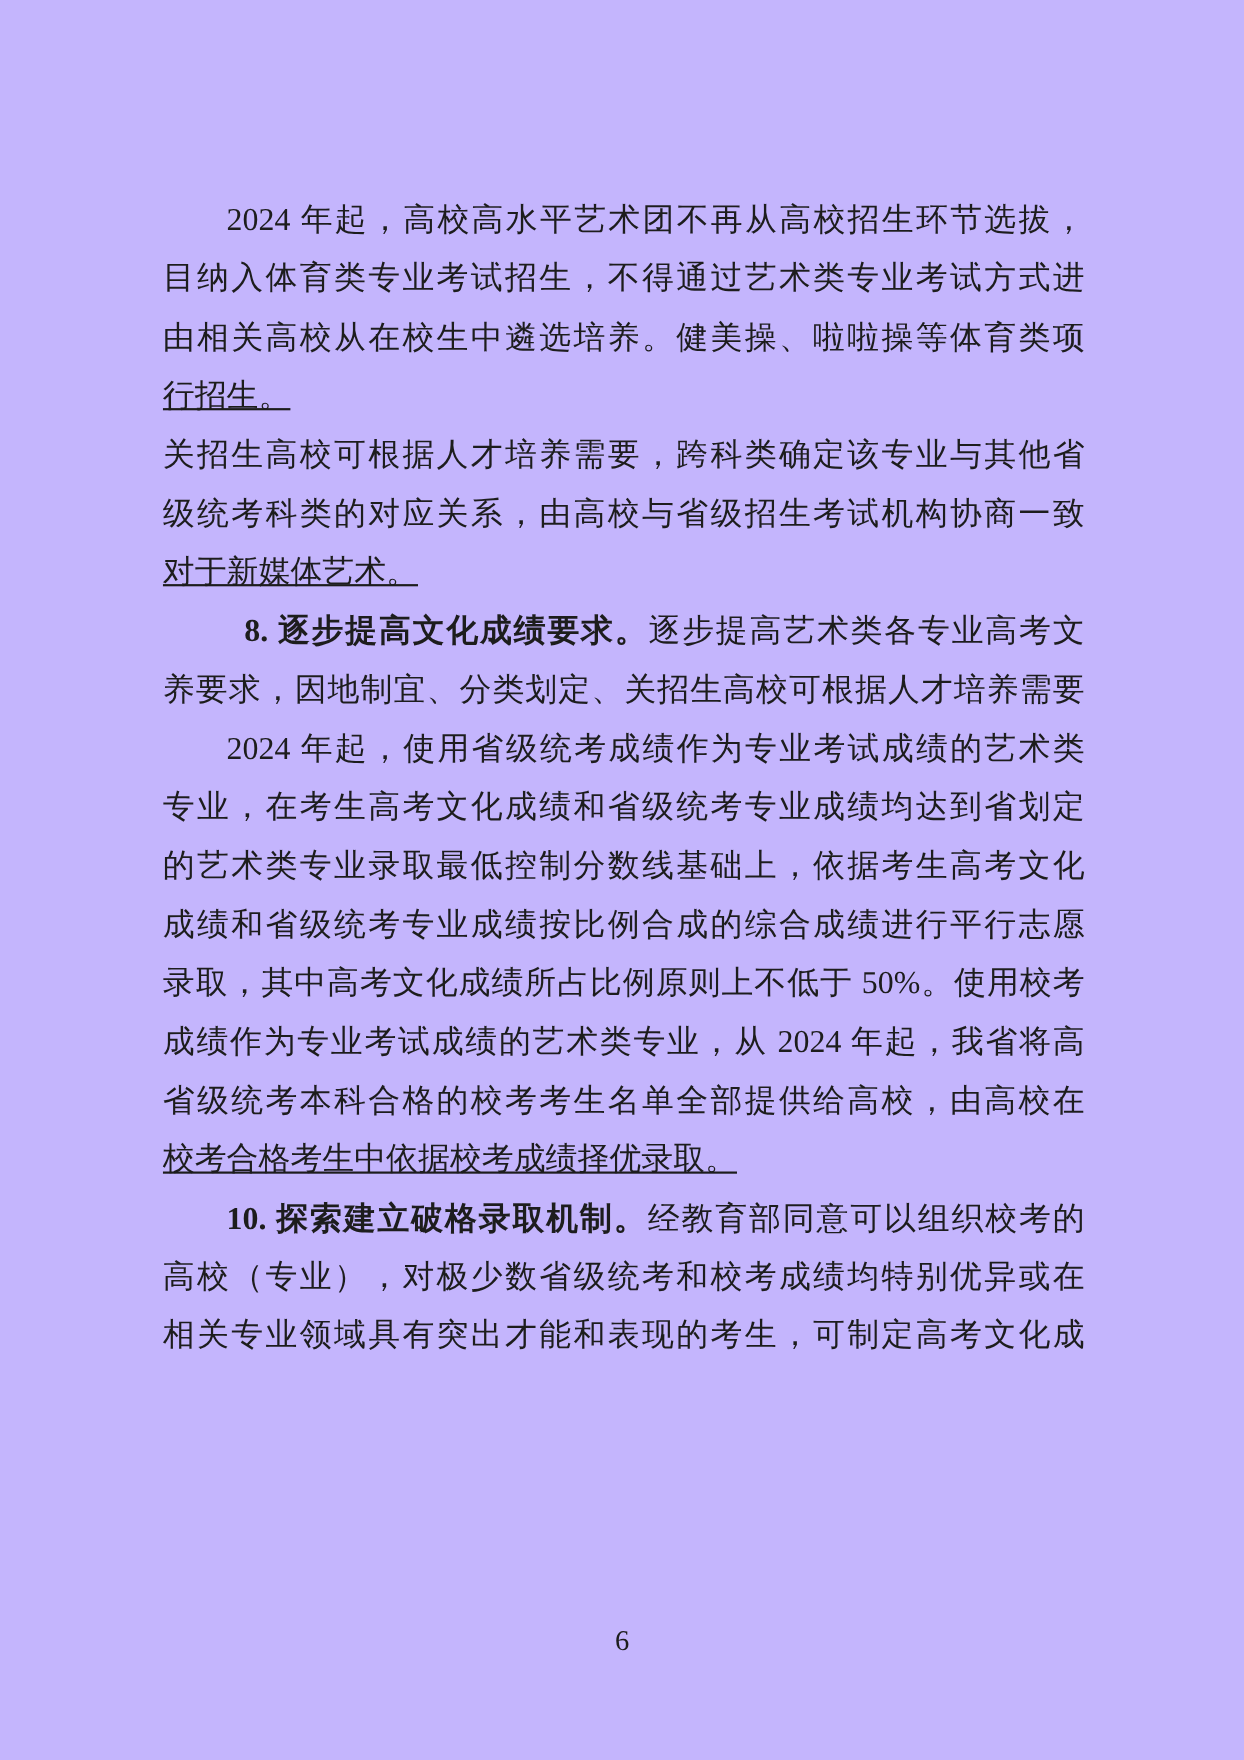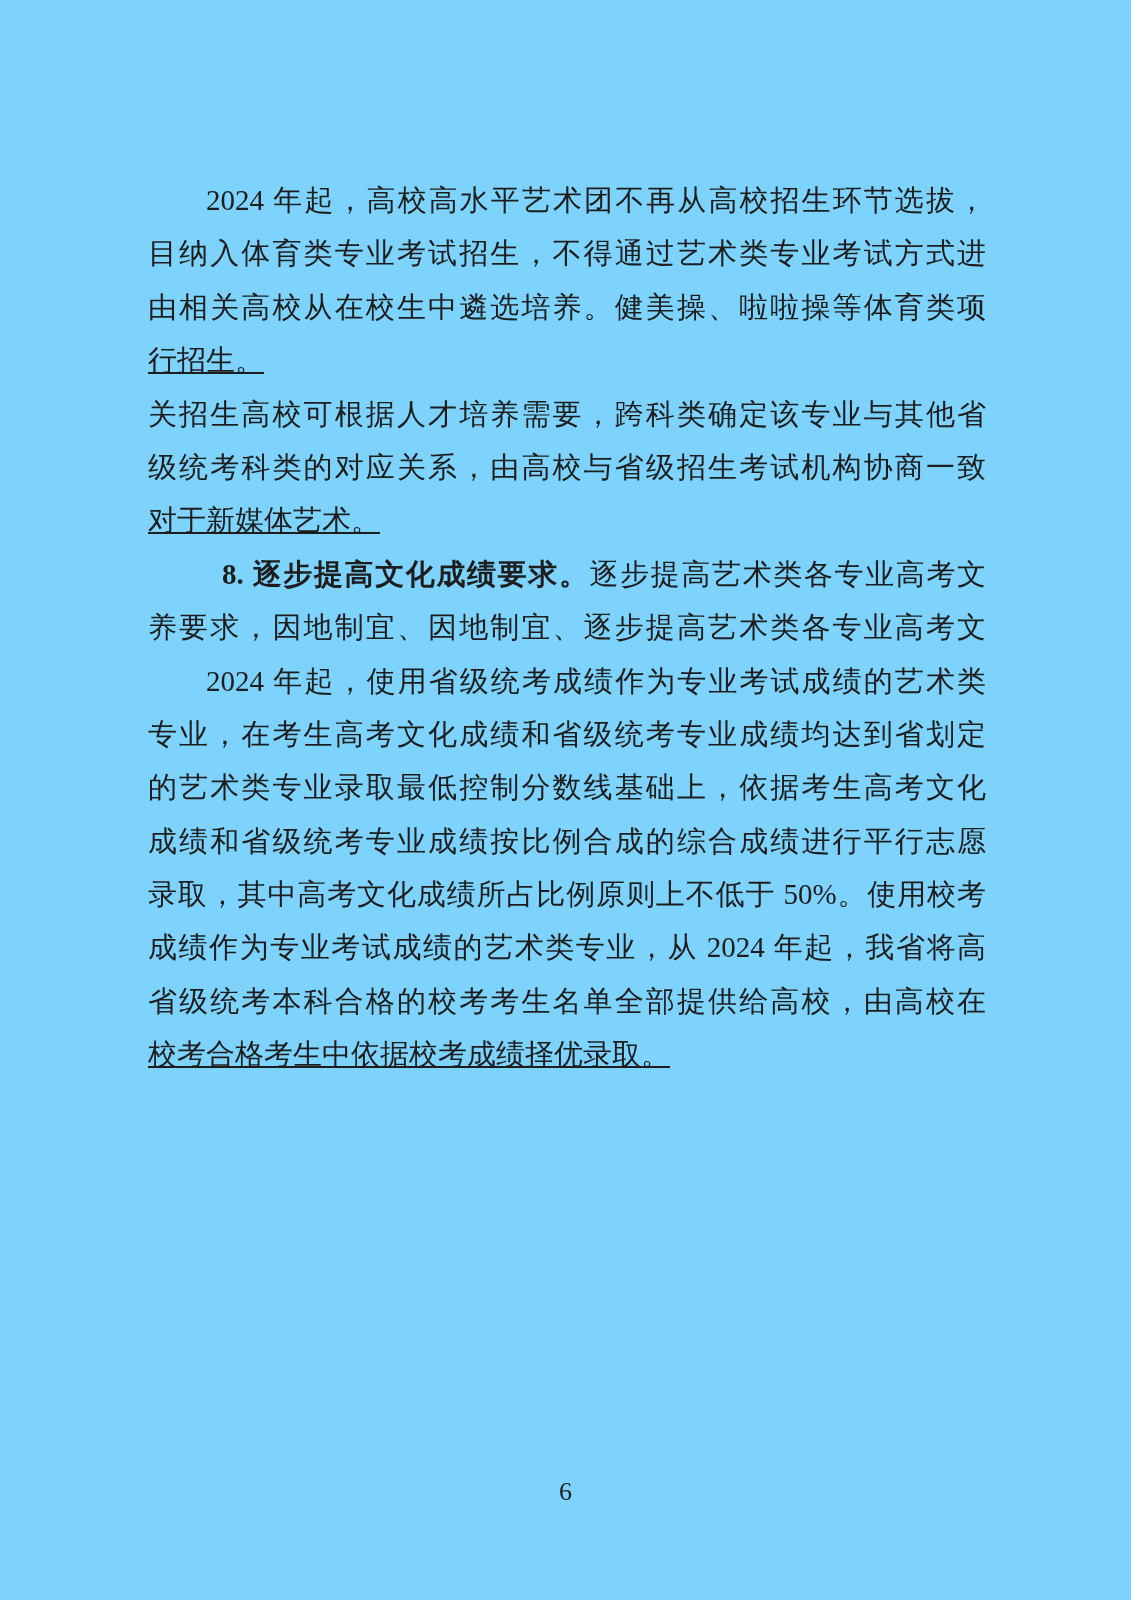--- a/index.html
+++ b/index.html
@@ -6,21 +6,21 @@
   body {
     width: 1131px;
     height: 1600px;
     background: #ffffff;
     font-family: "Liberation Serif", "DejaVu Serif", serif;
   }
   .page {
     position: relative;
     width: 1131px;
     height: 1600px;
-    background: #7dd3fc;
+    background: #c4b5fd;
     overflow: hidden;
     color: #1d1d1d;
   }
   .content {
     position: absolute;
     left: 148px;
     top: 174px;
     width: 838px;
   }
   .para { margin: 0; padding: 0; }
@@ -65,27 +65,32 @@
         <div class="line"><span class="run">由相关高校从在校生中遴选培养。健美操、啦啦操等体育类项</span></div>
         <div class="line last"><span class="run">行招生。</span></div>
       </div>
       <div class="para">
         <div class="line"><span class="run">关招生高校可根据人才培养需要，跨科类确定该专业与其他省</span></div>
         <div class="line"><span class="run">级统考科类的对应关系，由高校与省级招生考试机构协商一致</span></div>
         <div class="line last"><span class="run">对于新媒体艺术。</span></div>
       </div>
       <div class="para">
         <div class="line ind ind9"><span class="run bold">8. 逐步提高文化成绩要求。</span><span class="run">逐步提高艺术类各专业高考文</span></div>
-        <div class="line"><span class="run">养要求，因地制宜、因地制宜、逐步提高艺术类各专业高考文</span></div>
+        <div class="line"><span class="run">养要求，因地制宜、分类划定、关招生高校可根据人才培养需要</span></div>
       </div>
       <div class="para">
         <div class="line ind"><span class="run">2024 年起，使用省级统考成绩作为专业考试成绩的艺术类</span></div>
         <div class="line"><span class="run">专业，在考生高考文化成绩和省级统考专业成绩均达到省划定</span></div>
         <div class="line"><span class="run">的艺术类专业录取最低控制分数线基础上，依据考生高考文化</span></div>
         <div class="line"><span class="run">成绩和省级统考专业成绩按比例合成的综合成绩进行平行志愿</span></div>
         <div class="line"><span class="run">录取，其中高考文化成绩所占比例原则上不低于 50%。使用校考</span></div>
         <div class="line"><span class="run">成绩作为专业考试成绩的艺术类专业，从 2024 年起，我省将高</span></div>
         <div class="line"><span class="run">省级统考本科合格的校考考生名单全部提供给高校，由高校在</span></div>
         <div class="line last"><span class="run">校考合格考生中依据校考成绩择优录取。</span></div>
       </div>
+      <div class="para">
+        <div class="line ind"><span class="run bold">10. 探索建立破格录取机制。</span><span class="run">经教育部同意可以组织校考的</span></div>
+        <div class="line"><span class="run">高校（专业），对极少数省级统考和校考成绩均特别优异或在</span></div>
+        <div class="line"><span class="run">相关专业领域具有突出才能和表现的考生，可制定高考文化成</span></div>
+      </div>
     </div>
   <div class="page-number">6</div>
 </div>
 
 </body></html>

